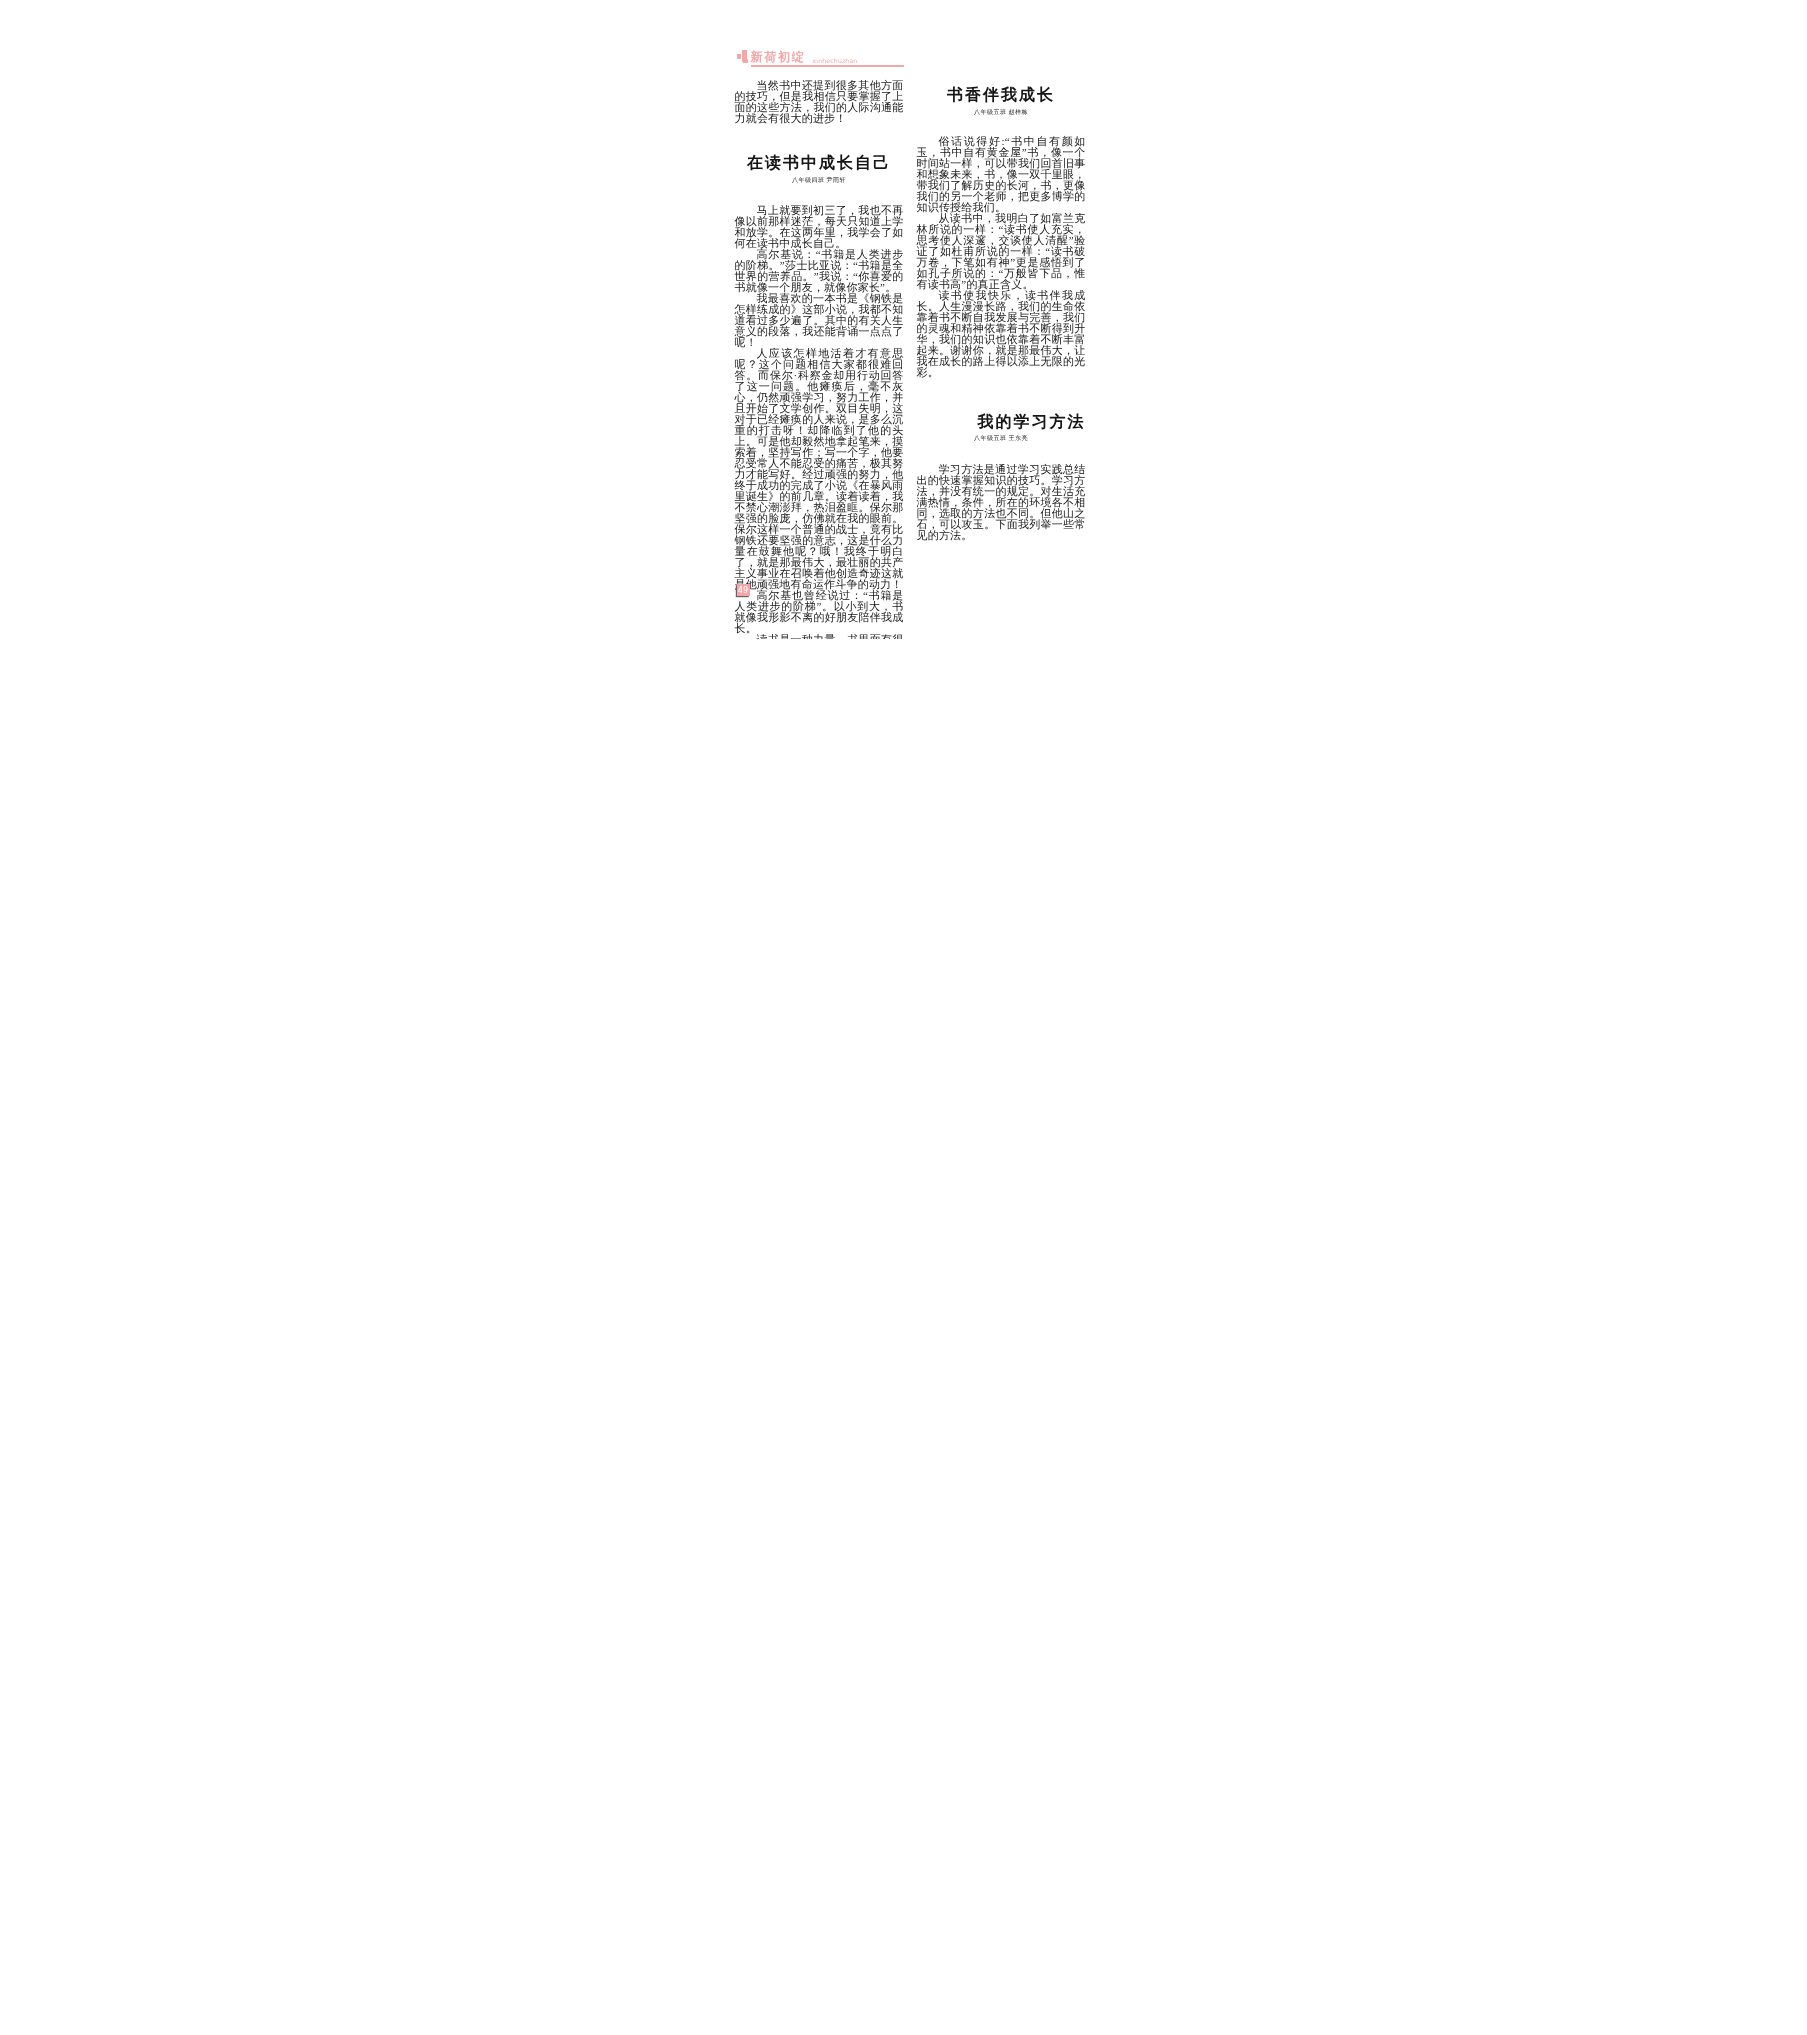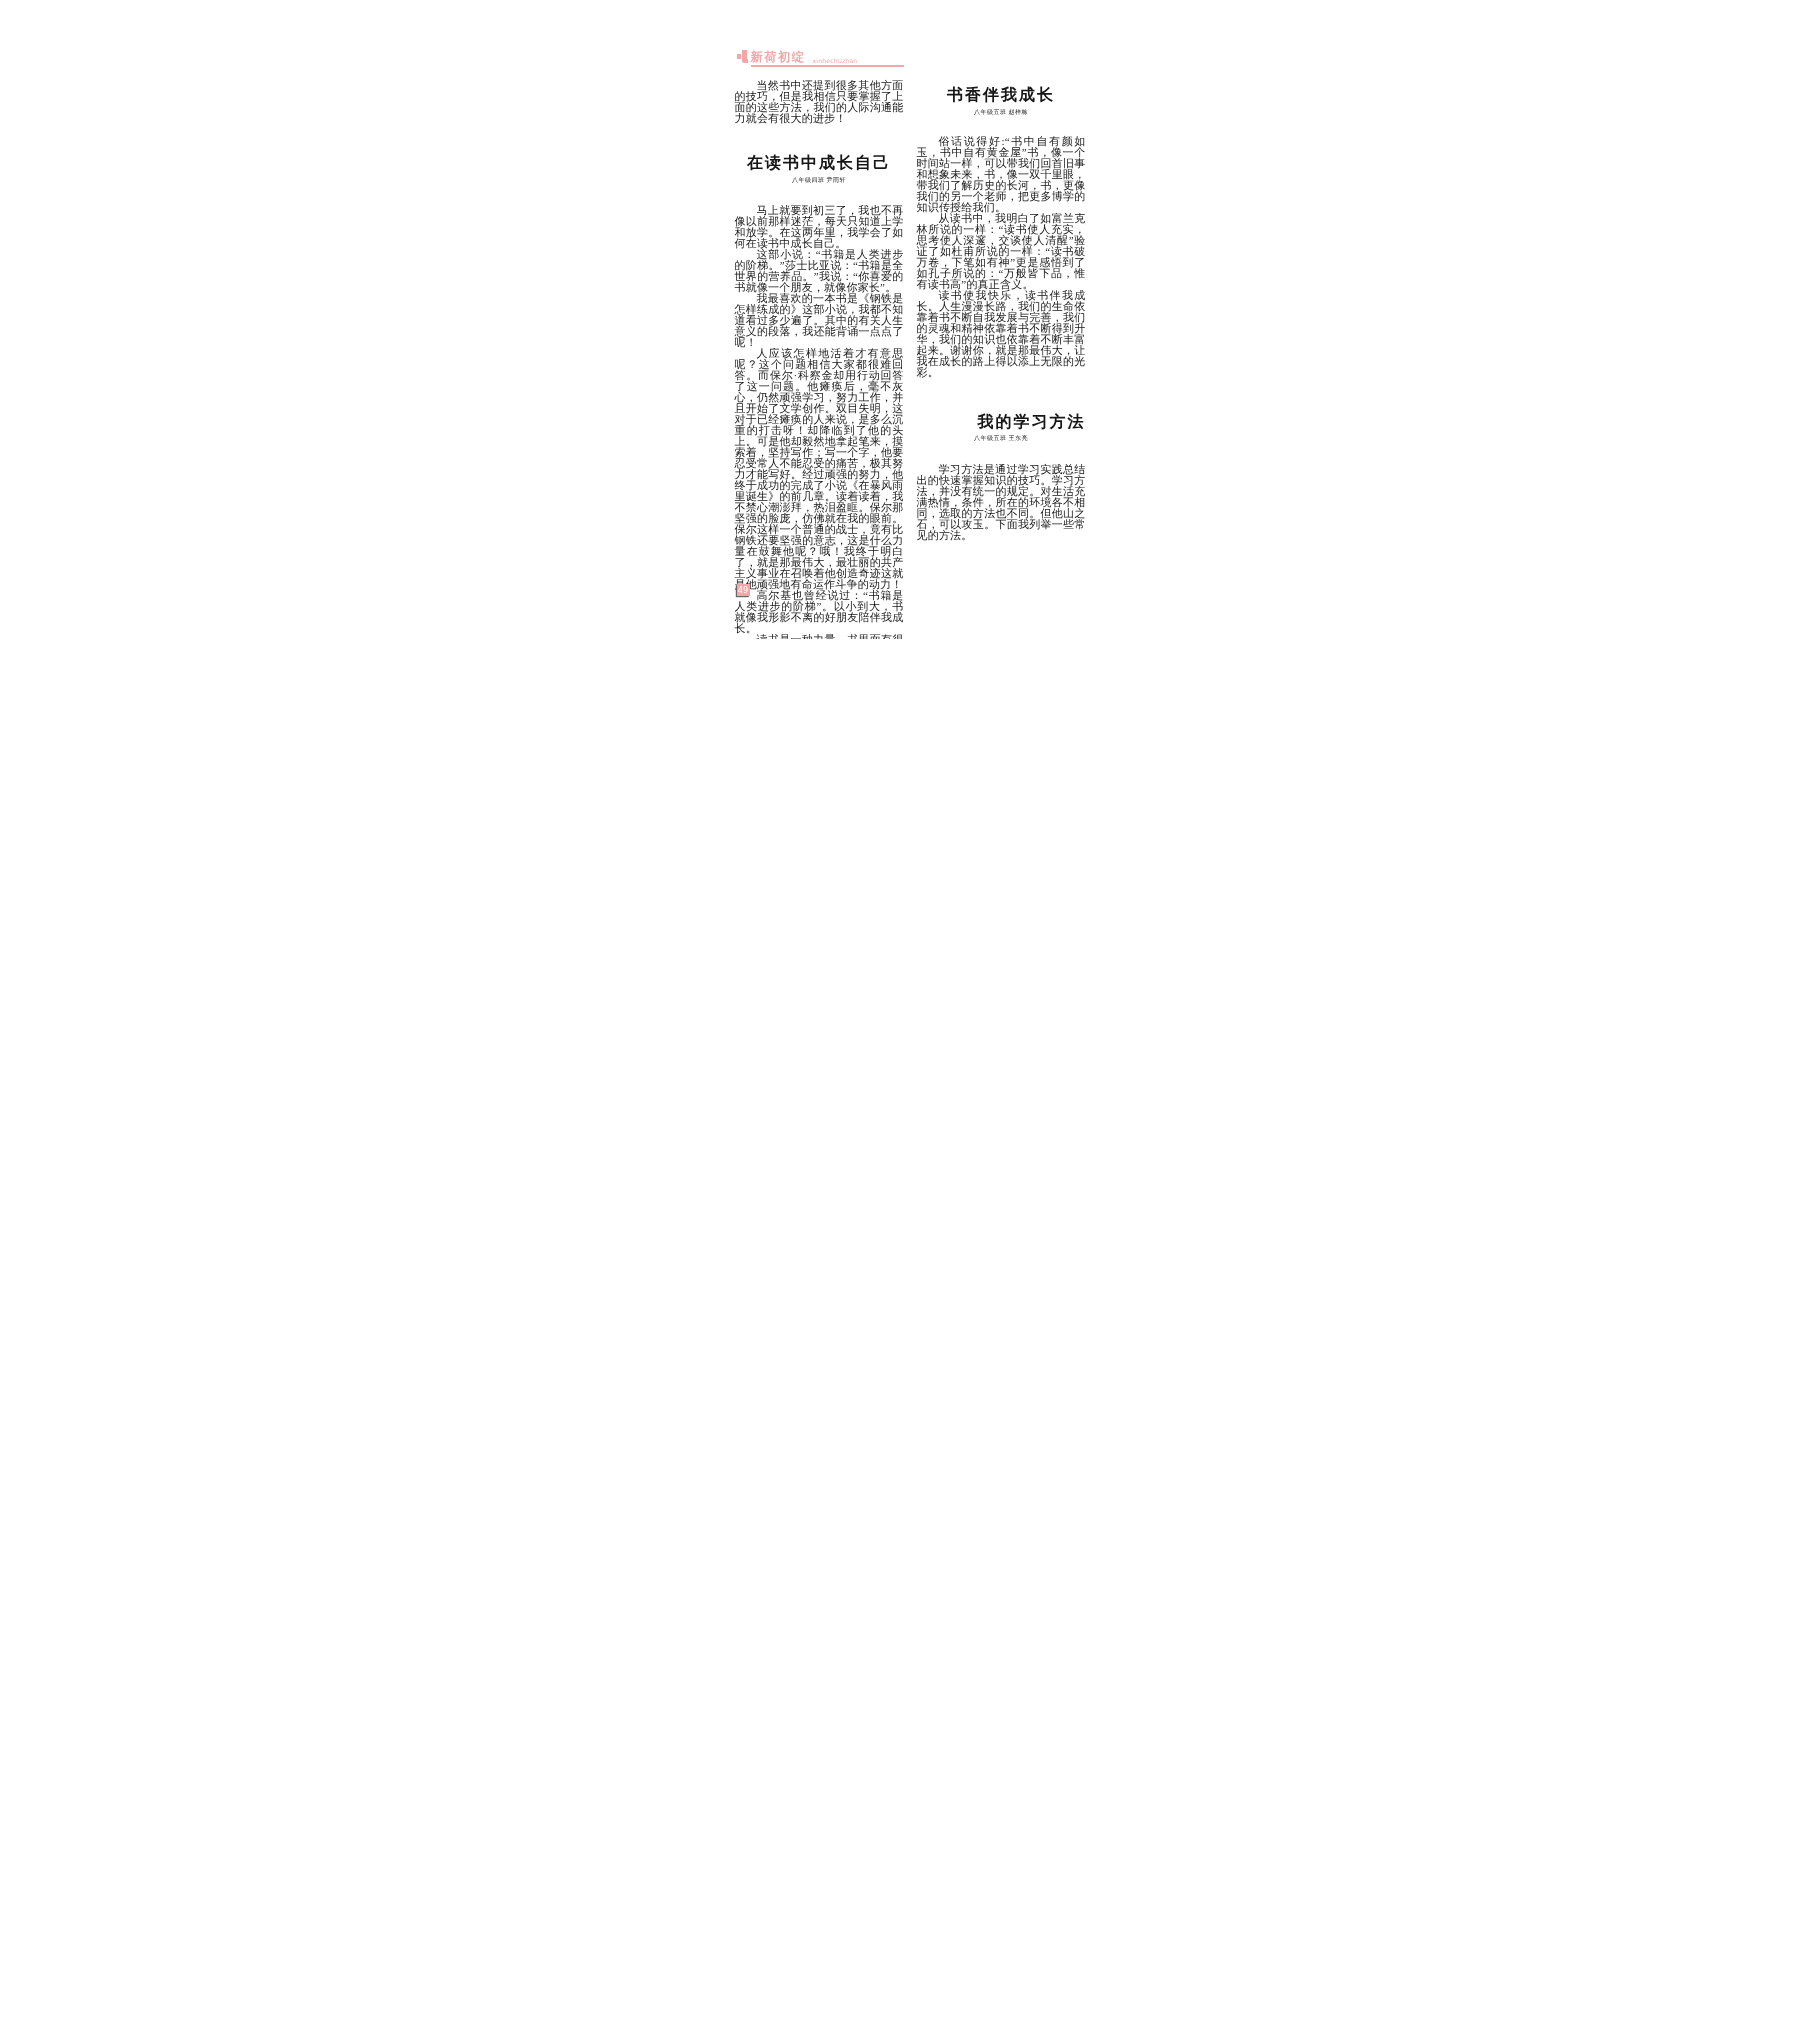--- a/index.html
+++ b/index.html
@@ -94,21 +94,21 @@
   </div>
 
   <div class="col col-left">
     <p class="body-p">当然书中还提到很多其他方面的技巧，但是我相信只要掌握了上面的这些方法，我们的人际沟通能力就会有很大的进步！</p>
 
     <h2 class="article-title">在读书中成长自己</h2>
     <div class="byline">八年级四班 尹雨轩</div>
 
     <div class="article-body">
       <p class="body-p">马上就要到初三了，我也不再像以前那样迷茫，每天只知道上学和放学。在这两年里，我学会了如何在读书中成长自己。</p>
-      <p class="body-p">这部小说：“书籍是人类进步的阶梯。”莎士比亚说：“书籍是全世界的营养品。”我说：“你喜爱的书就像一个朋友，就像你家长”。</p>
+      <p class="body-p">高尔基说：“书籍是人类进步的阶梯。”莎士比亚说：“书籍是全世界的营养品。”我说：“你喜爱的书就像一个朋友，就像你家长”。</p>
       <p class="body-p">我最喜欢的一本书是《钢铁是怎样练成的》这部小说，我都不知道看过多少遍了。其中的有关人生意义的段落，我还能背诵一点点了呢！</p>
       <p class="body-p">人应该怎样地活着才有意思呢？这个问题相信大家都很难回答。而保尔·科察金却用行动回答了这一问题。他瘫痪后，毫不灰心，仍然顽强学习，努力工作，并且开始了文学创作。双目失明，这对于已经瘫痪的人来说，是多么沉重的打击呀！却降临到了他的头上。可是他却毅然地拿起笔来，摸索着，坚持写作；写一个字，他要忍受常人不能忍受的痛苦，极其努力才能写好。经过顽强的努力，他终于成功的完成了小说《在暴风雨里诞生》的前几章。读着读着，我不禁心潮澎拜，热泪盈眶。保尔那坚强的脸庞，仿佛就在我的眼前。保尔这样一个普通的战士，竟有比钢铁还要坚强的意志，这是什么力量在鼓舞他呢？哦！我终于明白了，就是那最伟大，最壮丽的共产主义事业在召唤着他创造奇迹这就是他顽强地有命运作斗争的动力！</p>
       <p class="body-p">高尔基也曾经说过：“书籍是人类进步的阶梯”。以小到大，书就像我形影不离的好朋友陪伴我成长。</p>
       <p class="body-p">读书是一种力量，书里面有很多知识，读自己喜欢的书，还有很多的乐趣，仿佛书里边隐藏着一个世界，那个世界需要我们去慢慢探索，等你认真的探索完这个世界，我们就会了解这个世界上的一切东西。</p>
       <p class="body-p">我在读书中感悟，在读书中积累，在读书中长大。</p>
     </div>
   </div>
 
   <div class="col col-right">
     <h2 class="article-title">书香伴我成长</h2>

